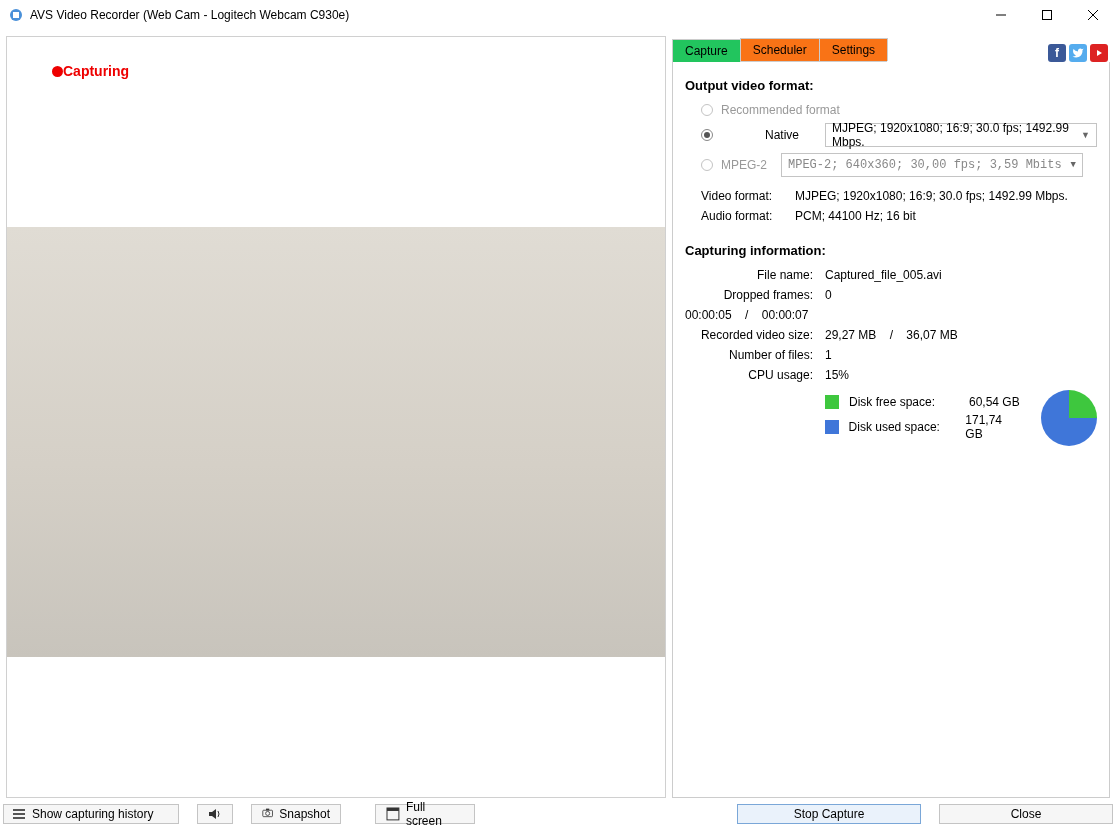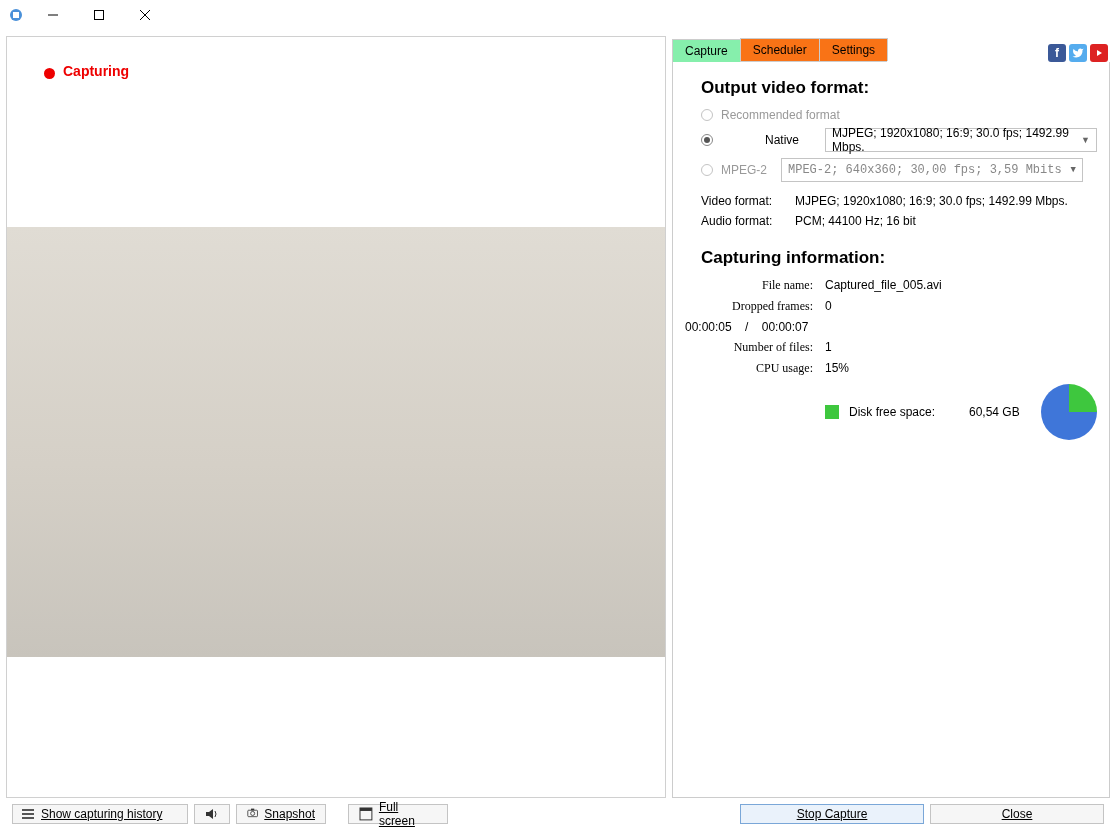--- a/index.html
+++ b/index.html
@@ -10,82 +10,83 @@
 .app-icon { width: 16px; height: 16px; margin-right: 6px; }
 .title-text { flex: 1; font-size: 12px; }
 .winbtns { display: flex; }
 .winbtn { width: 46px; height: 30px; display: flex; align-items: center; justify-content: center; cursor: pointer; }
 .winbtn svg { width: 10px; height: 10px; }
 
 
 .content { display: flex; height: 774px; padding: 6px; gap: 6px; }
 .left { width: 660px; display: flex; flex-direction: column; }
 .preview { flex: 1; border: 1px solid #d0d0d0; background: #fff; position: relative; overflow: hidden; }
-.badge { position: absolute; top: 26px; left: 37px; display: flex; align-items: flex-end; gap: 8px; color: #e00; font-weight: 600; font-size: 14px; }
+.badge { position: absolute; top: 26px; left: 45px; display: flex; align-items: center; color: #e00; font-weight: 600; font-size: 14px; }
 .rec-dot { width: 11px; height: 11px; border-radius: 50%; background: #e00; }
 .preview-img { position: absolute; left: 0; right: 0; top: 190px; height: 430px; background: linear-gradient(180deg,#e0dcd4 0%, #d5d0c7 55%, #c8c4bc 100%); }
 
 
 .right { flex: 1; display: flex; flex-direction: column; }
 .tab-row { display: flex; align-items: flex-end; height: 26px; }
 .tabs { display: flex; border-bottom: 1px solid #ccc; }
 .tab { padding: 4px 12px; border: 1px solid #ccc; border-bottom: none; background: #f97316; margin-right: -1px; cursor: pointer; font-size: 12px; }
-.tab.active { background: #86efac; position: relative; top: 1px; }
+.tab.active { background: #22c55e; position: relative; top: 1px; }
 .spacer { flex: 1; }
 .social { display: flex; gap: 3px; padding-right: 2px; }
 .sicon { width: 18px; height: 18px; border-radius: 3px; display: flex; align-items: center; justify-content: center; color: #fff; font-weight: bold; font-size: 12px; cursor: pointer; }
 .sicon.fb { background: #3b5998; }
 .sicon.tw { background: #55acee; }
 .sicon.yt { background: #d22; }
 
 .panel { flex: 1; border: 1px solid #ccc; border-top: none; background: #fff; padding: 10px 12px; overflow: hidden; }
-.sec-title { font-weight: 700; margin: 6px 16px 10px; font-size: 17px; }
+.sec-title { font-weight: 700; margin: 6px 0 10px; font-size: 13px; }
 .radio-row { display: flex; align-items: center; margin: 6px 0; gap: 8px; padding-left: 16px; }
 .radio { width: 12px; height: 12px; border-radius: 50%; border: 1px solid #888; display: inline-flex; align-items: center; justify-content: center; }
 .radio.checked::after { content: ""; width: 6px; height: 6px; border-radius: 50%; background: #555; }
 .radio.disabled { opacity: 0.5; }
 .rlabel.disabled { color: #999; }
 .combo { flex: 1; max-width: 302px; height: 24px; border: 1px solid #c4c4c4; background: #fff; display: flex; align-items: center; padding: 0 6px; font-size: 12px; cursor: pointer; }
 .combo .arrow { margin-left: auto; font-size: 9px; color: #666; }
 .combo.disabled { color: #888; font-family: Liberation Mono, monospace; }
 
 .kv-row { display: flex; margin: 6px 0; }
-.kv-label { width: 140px; text-align: right; padding-right: 12px; font-family: Liberation Serif, serif; }
+.kv-label { width: 140px; text-align: right; padding-right: 12px; }
 .kv-val { }
 
 .legend { display: flex; align-items: center; gap: 10px; margin: 4px 0; }
 .lcolor { width: 14px; height: 14px; }
 .lfree { background: #3ec73e; }
 .lused { background: #3f76d9; }
 
 .pie { width: 56px; height: 56px; border-radius: 50%; background: conic-gradient(#3ec73e 0 90deg, #3f76d9 90deg 360deg); }
 
 .disk-area { display: flex; align-items: center; gap: 20px; margin-top: 8px; }
 
 
-.bottombar { height: 26px; display: flex; gap: 6px; padding: 0 12px 6px; text-decoration: underline; }
+.bottombar { height: 26px; display: flex; gap: 18px; padding: 0 3px 6px; }
 .btn { border: 1px solid #c4c4c4; background: #f6f6f6; display: flex; align-items: center; justify-content: center; gap: 6px; padding: 0 10px; cursor: pointer; font-size: 12px; }
 .btn.iconbtn { width: 36px; padding: 0; }
 .btn.history { width: 176px; justify-content: flex-start; padding-left: 8px; }
 .btn.snap { width: 90px; }
 .btn.fs { width: 100px; margin-left: 16px; }
 .btn.stop { width: 184px; border: 1px solid #7aa7d8; background: #eaf2fb; margin-left: auto; }
 .btn.close { width: 174px; }
 .ico { width: 14px; height: 14px; display: inline-block; }
 </style>
 </head>
 <body>
 
 <div class="titlebar">
   <span class="app-icon">
     <svg viewBox="0 0 16 16">
         <circle cx="8" cy="8" r="6" fill="#4a90d9"></circle>
         <rect x="5" y="5" width="6" height="6" fill="#fff"></rect>
       </svg>
   </span>
+  <span class="title-text">AVS Video Recorder (Web Cam - Logitech Webcam C930e)</span>
   <div class="winbtns">
     <div class="winbtn">
         <svg viewBox="0 0 10 10">
           <line x1="0" y1="5" x2="10" y2="5" stroke="#000"></line>
         </svg>
       </div>
     <div class="winbtn">
         <svg viewBox="0 0 10 10">
           <rect x="0.5" y="0.5" width="9" height="9" fill="none" stroke="#000"></rect>
         </svg>
@@ -175,35 +176,44 @@
           <div class="kv-val">Captured_file_005.avi</div>
         </div>
       <div class="kv-row">
           <div class="kv-label">Dropped frames:</div>
           <div class="kv-val">0</div>
         </div>
       <div class="kv-row">
           <div class="kv-val" style="white-space:pre;">00:00:05    /    00:00:07</div>
         </div>
       <div class="kv-row">
+          <div class="kv-label">Recorded video size:</div>
+          <div class="kv-val" style="white-space:pre;">29,27 MB    /    36,07 MB</div>
+        </div>
+      <div class="kv-row">
           <div class="kv-label">Number of files:</div>
           <div class="kv-val">1</div>
         </div>
       <div class="kv-row">
           <div class="kv-label">CPU usage:</div>
           <div class="kv-val">15%</div>
         </div>
 
       <div class="disk-area">
         <div style="flex:1; margin-left:140px;">
           <div class="legend">
             <div class="lcolor lfree"></div>
             <span style="width:110px;">Disk free space:</span>
             <span>60,54 GB</span>
           </div>
+          <div class="legend">
+            <div class="lcolor lused"></div>
+            <span style="width:110px;">Disk used space:</span>
+            <span>171,74 GB</span>
+          </div>
         </div>
         <div class="pie"></div>
       </div>
     </div>
   </div>
 </div>
 
 <div class="bottombar">
   <div class="btn history">
     <span class="ico">

